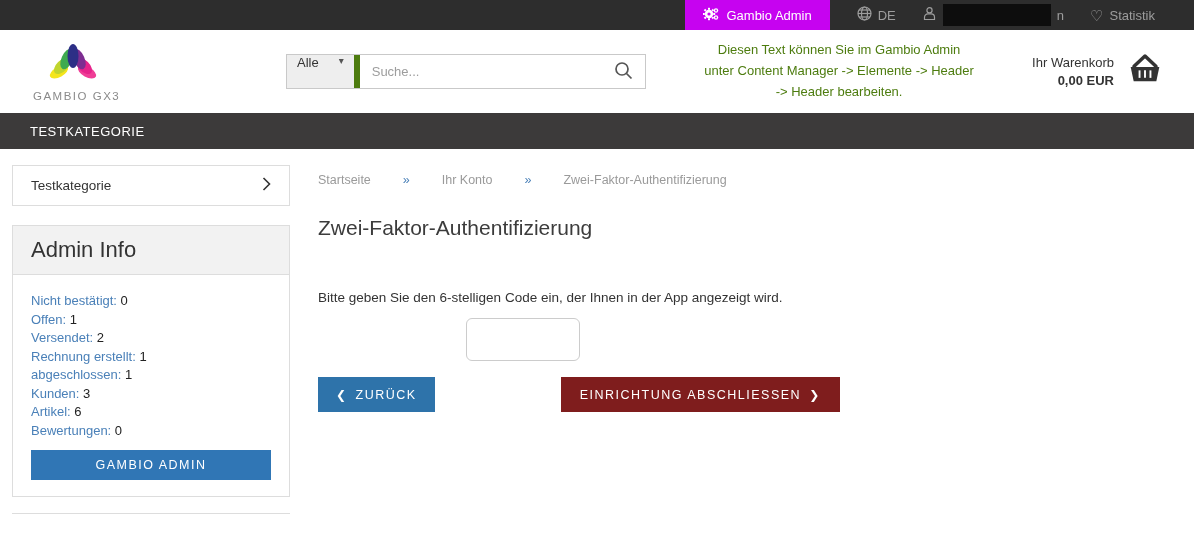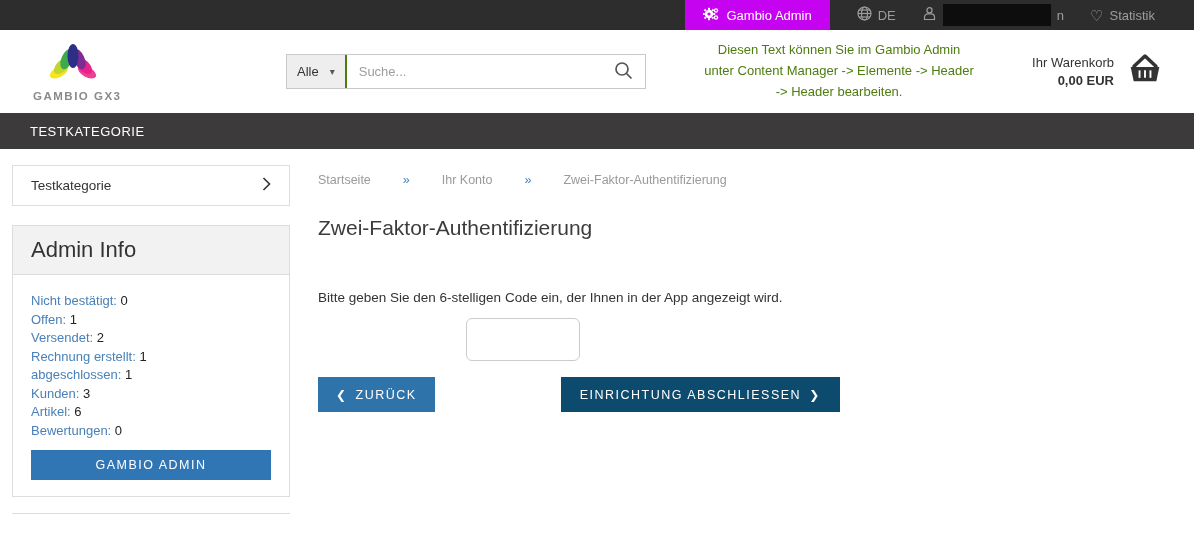--- a/index.html
+++ b/index.html
@@ -14,25 +14,25 @@
   .admin-btn { background:#c603f0; color:#fff; padding:0 18px; display:flex;
     align-items:center; gap:7px; font-size:13px; cursor:pointer; margin-right:14px; }
   .redacted { width:108px; height:22px; background:#0d0d0d; display:inline-block; }
   .heart-glyph { font-size:15px; line-height:1; }
 
   
   .header { height:83px; background:#fff; display:flex; align-items:center; }
   .logo-wrap { width:286px; padding-left:33px; display:flex; flex-direction:column;
     align-items:flex-start; cursor:pointer; }
   .logo-flower { margin-left:14px; }
-  .logo-text { font-size:11.5px; font-weight:bold; color:#8a8a8a; letter-spacing:1.5px; margin-top:2px; }
+  .logo-text { font-size:11.5px; font-weight:normal; color:#8a8a8a; letter-spacing:1.5px; margin-top:2px; }
 
   .search { width:360px; height:35px; border:1px solid #c9c9c9; display:flex; align-items:stretch; background:#fff; }
-  .search-filter { background:#eee; border-right:2px solid #4d7c0f; display:flex;
-    align-items:center; gap:11px; padding:0 10px; font-size:13px; color:#333; cursor:pointer; }
+  .search-filter { background:#eee; border-right:6px solid #4d7c0f; display:flex;
+    align-items:flex-start; gap:20px; padding:0 10px; font-size:13px; color:#333; cursor:pointer; }
   .search-filter .caret { font-size:10px; color:#555; }
   .search-input { flex:1; border:none; outline:none; padding:0 12px; font-size:13px;
     color:#333; font-family:inherit; }
   .search-input::placeholder { color:#9d9d9d; }
   .search-btn { border:none; background:transparent; display:flex; align-items:center;
     padding:0 12px; cursor:pointer; }
 
   .header-note { flex:1; text-align:center; font-size:13px; color:#4d7c0f; line-height:1.6; }
 
   .cart { display:flex; align-items:flex-start; gap:14px; padding-right:32px; cursor:pointer; }
@@ -72,21 +72,21 @@
   .crumb-sep { color:#4a80b8; }
   .page-title { margin-top:29px; font-size:21px; font-weight:normal; color:#3c3c3c; }
   .instruction { margin-top:50px; font-size:13.5px; color:#333; }
   .code-input { display:block; margin-top:13px; margin-left:148px; width:114px; height:43px;
     border:1px solid #ccc; border-radius:6px; outline:none; font-size:16px; padding:0 10px;
     font-family:inherit; }
   .btn-row { margin-top:16px; display:flex; align-items:center; }
   .btn { border:none; height:35px; color:#fff; font-size:12.5px; letter-spacing:1.5px;
     cursor:pointer; display:inline-flex; align-items:center; gap:8px; font-family:inherit; }
   .btn-back { background:#2e73aa; padding:0 18px; }
-  .btn-submit { background:#0c4a6e; padding:12px 19px; margin-left:126px; }
+  .btn-submit { background:#7f1d1d; padding:12px 19px; margin-left:126px; }
   .chev { font-size:12px; }
 </style>
 </head>
 <body>
 
 <div class="topbar">
   <div class="admin-btn">
     <span>
       <svg width="16" height="14" viewBox="0 0 16 14">
         <g fill="#fff">

